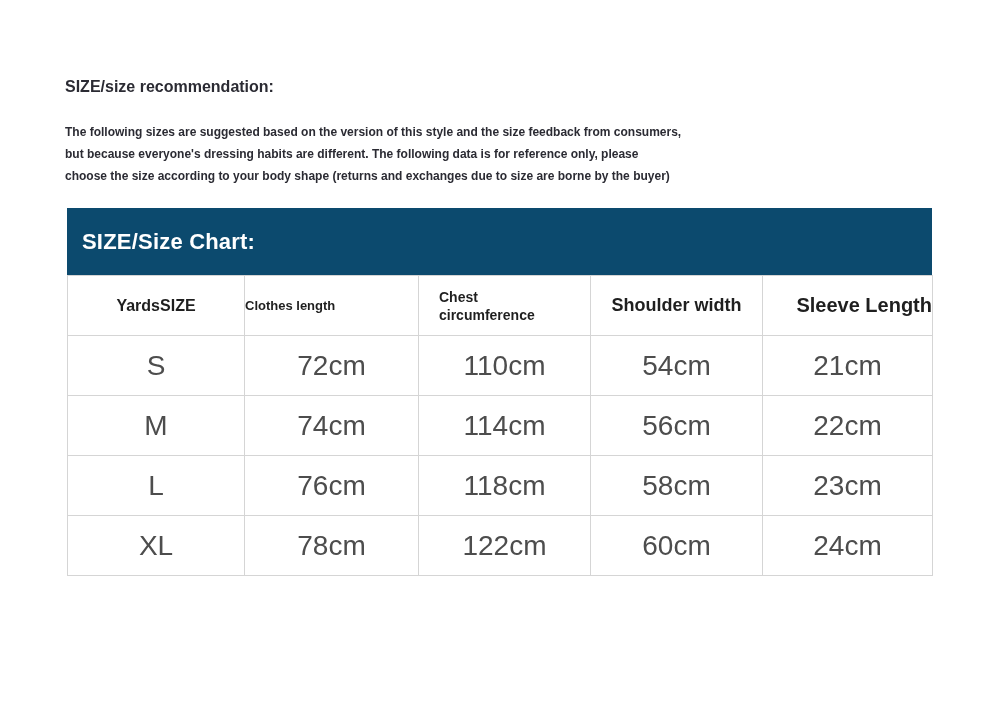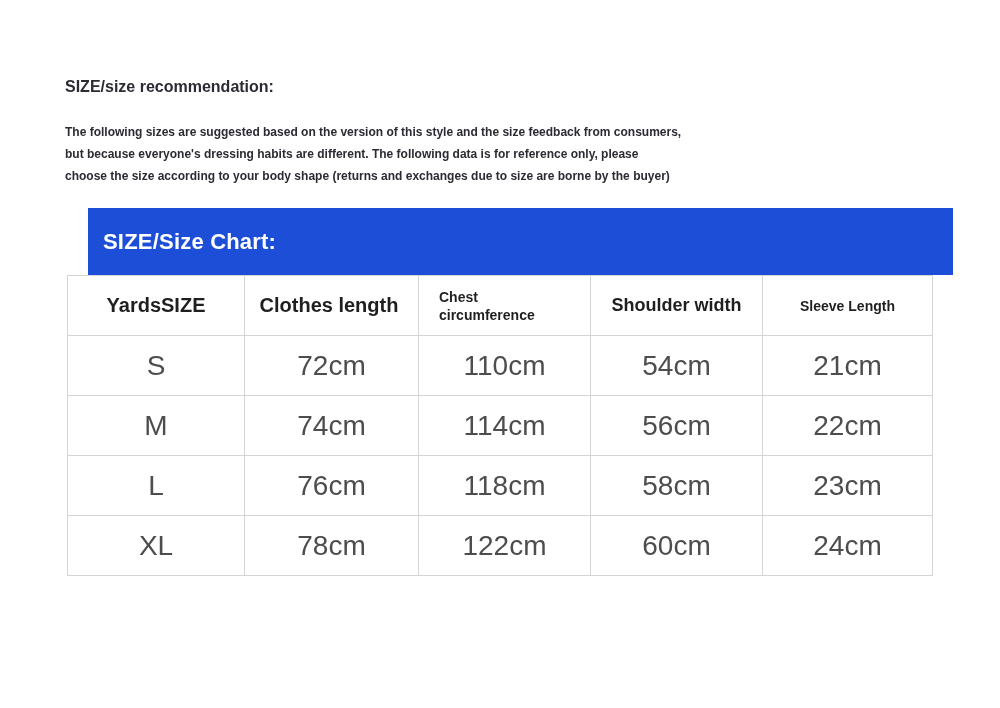--- a/index.html
+++ b/index.html
@@ -29,26 +29,25 @@
     color: #2b2b33;
     line-height: 22px;
   }
   .intro .intro-line { white-space: nowrap; }
   .chart-title-bar {
     position: absolute;
     left: 67px;
     top: 208px;
     width: 865px;
     height: 67px;
-    background: #1d4ed8;
+    background: #0c4a6e;
     display: flex;
     align-items: center;
     box-sizing: border-box;
     padding-left: 15px;
-    margin-left: 21px;
   }
   .chart-title {
     color: #ffffff;
     font-size: 22px;
     font-weight: bold;
     letter-spacing: 0.2px;
   }
   table.size-table {
     position: absolute;
     left: 67px;
@@ -63,25 +62,25 @@
     height: 60px;
     padding: 0;
     box-sizing: border-box;
     vertical-align: middle;
     overflow: hidden;
   }
   .size-table th {
     color: #1f1f1f;
     font-weight: bold;
   }
-  th.col-size    { font-size: 20px; text-align: center; }
-  th.col-clothes { font-size: 20px; text-align: center; padding-right: 5px; }
+  th.col-size    { font-size: 16px; text-align: center; }
+  th.col-clothes { font-size: 13px; text-align: left; padding-right: 5px; }
   th.col-chest   { font-size: 14px; text-align: left; padding-left: 20px; padding-right: 14px; line-height: 18px; }
   th.col-shoulder{ font-size: 18px; text-align: center; }
-  th.col-sleeve  { font-size: 14px; text-align: center; }
+  th.col-sleeve  { font-size: 20px; text-align: right; }
   .size-table td {
     font-size: 28px;
     color: #4d4d4d;
     text-align: center;
     font-weight: normal;
   }
 </style>
 </head>
 <body>
 

